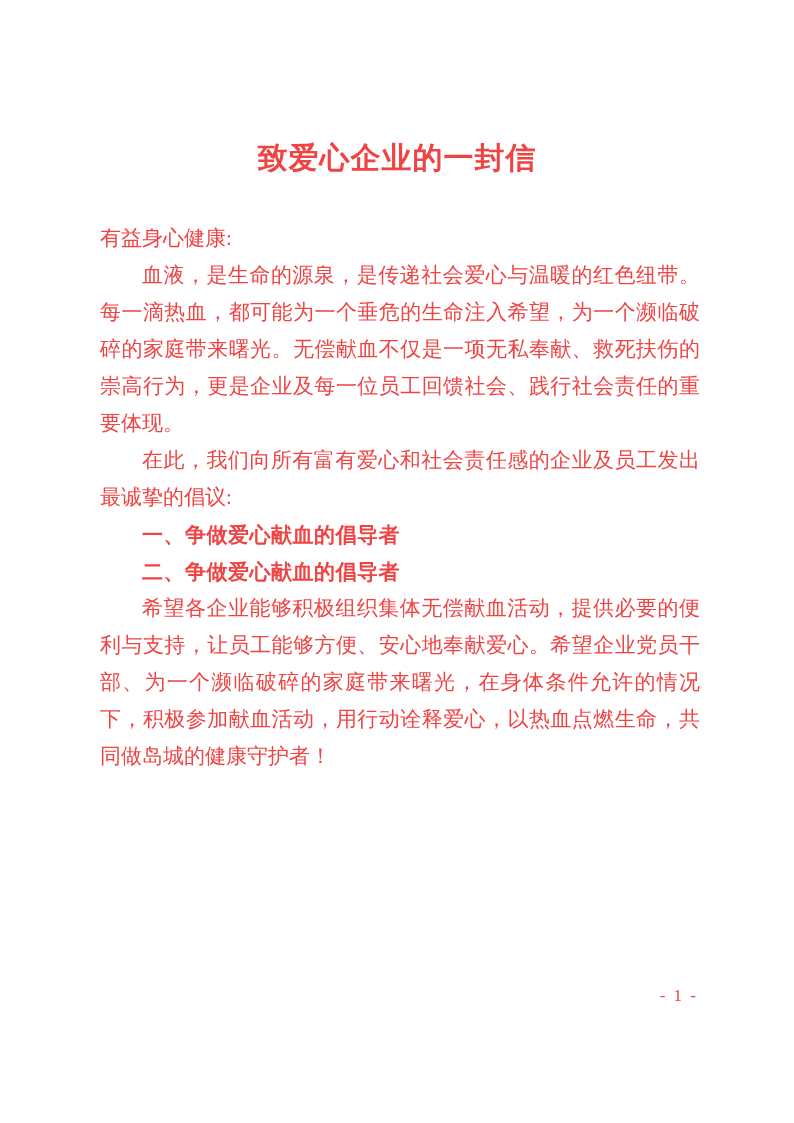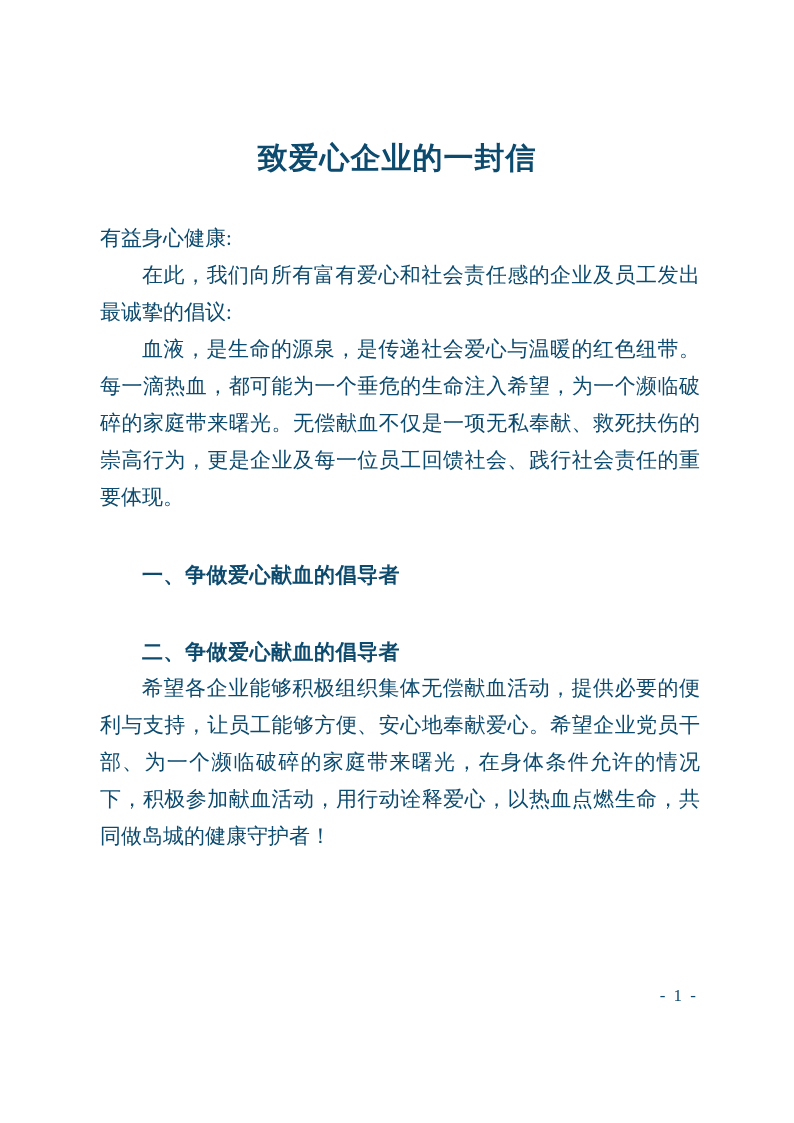--- a/index.html
+++ b/index.html
@@ -6,21 +6,21 @@
     margin: 0;
     padding: 0;
     background: #ffffff;
   }
   .page {
     position: relative;
     width: 794px;
     height: 1123px;
     margin: 0 auto;
     background: #ffffff;
-    color: #0c4a6e;
+    color: #ef4444;
     font-family: "Liberation Serif", "DejaVu Serif", serif;
     overflow: hidden;
   }
   .doc-title {
     position: absolute;
     top: 136px;
     left: 0;
     width: 100%;
     text-align: center;
     font-size: 30px;
@@ -45,43 +45,42 @@
   }
   .doc-body p.salutation {
     text-indent: 0;
     text-align: left;
   }
   .doc-body p.section-heading {
     font-family: "Liberation Sans", "DejaVu Sans", sans-serif;
     font-weight: bold;
     text-align: left;
     letter-spacing: 0.5px;
-    margin-top: 40px;
   }
   .page-footer {
     position: absolute;
     top: 985px;
     right: 96px;
     font-size: 17px;
     line-height: 22px;
     font-family: "Liberation Serif", "DejaVu Serif", serif;
     letter-spacing: 2px;
   }
 </style>
 </head>
 <body>
 
 <div class="page">
 
   <div class="doc-title">致爱心企业的一封信</div>
 
   <div class="doc-body">
     <p class="salutation">有益身心健康:</p>
+    <p>血液，是生命的源泉，是传递社会爱心与温暖的红色纽带。每一滴热血，都可能为一个垂危的生命注入希望，为一个濒临破碎的家庭带来曙光。无偿献血不仅是一项无私奉献、救死扶伤的崇高行为，更是企业及每一位员工回馈社会、践行社会责任的重要体现。</p>
     <p>在此，我们向所有富有爱心和社会责任感的企业及员工发出最诚挚的倡议:</p>
-    <p>血液，是生命的源泉，是传递社会爱心与温暖的红色纽带。每一滴热血，都可能为一个垂危的生命注入希望，为一个濒临破碎的家庭带来曙光。无偿献血不仅是一项无私奉献、救死扶伤的崇高行为，更是企业及每一位员工回馈社会、践行社会责任的重要体现。</p>
     <p class="section-heading">一、争做爱心献血的倡导者</p>
     <p class="section-heading">二、争做爱心献血的倡导者</p>
     <p>希望各企业能够积极组织集体无偿献血活动，提供必要的便利与支持，让员工能够方便、安心地奉献爱心。希望企业党员干部、为一个濒临破碎的家庭带来曙光，在身体条件允许的情况下，积极参加献血活动，用行动诠释爱心，以热血点燃生命，共同做岛城的健康守护者！</p>
   </div>
 
   <div class="page-footer">- 1 -</div>
 
 </div>
 
 </body></html>

